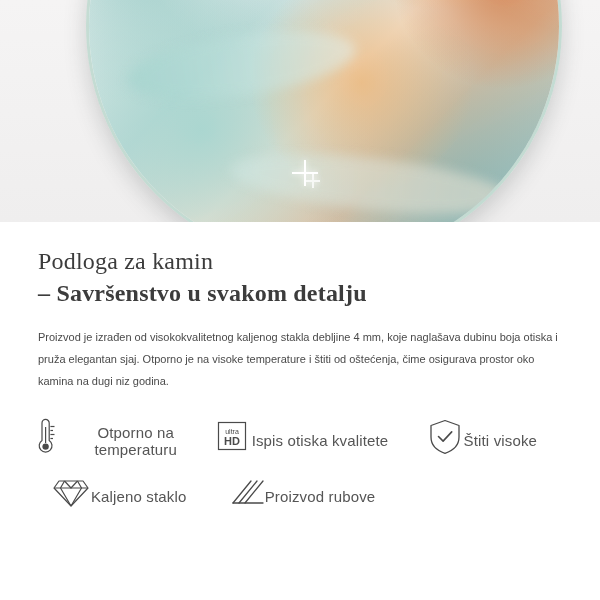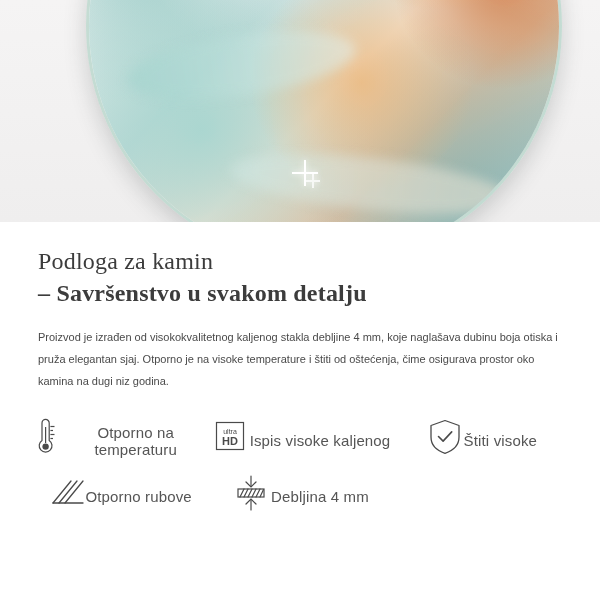--- a/index.html
+++ b/index.html
@@ -190,54 +190,53 @@
     </div>
 
     <div class="feature">
       <div class="feature-icon">
         <svg width="40" height="38" viewBox="0 0 40 38">
           <rect x="6.5" y="4.5" width="27" height="27" fill="none" stroke="#4a4a4a" stroke-width="1.2"></rect>
           <text x="20" y="15.5" text-anchor="middle" font-family="Liberation Sans, sans-serif" font-size="7" fill="#4a4a4a">ultra</text>
           <text x="20" y="27" text-anchor="middle" font-family="Liberation Sans, sans-serif" font-size="11" font-weight="bold" fill="#4a4a4a">HD</text>
         </svg>
       </div>
-      <div class="feature-label">Ispis visoke kaljenog</div>
+      <div class="feature-label">Ispis otiska kvalitete</div>
     </div>
 
     <div class="feature">
       <div class="feature-icon">
         <svg width="38" height="40" viewBox="0 0 38 40">
           <path d="M19 3.5 L33 8.5 V20 c0 8.5 -6.5 13.8 -14 16.3 C11.5 33.8 5 28.5 5 20 V8.5 Z" fill="none" stroke="#4a4a4a" stroke-width="1.3" stroke-linejoin="round"></path>
           <path d="M12.5 19.5 l4.6 4.6 l8.6 -9.2" fill="none" stroke="#4a4a4a" stroke-width="1.6" stroke-linecap="round" stroke-linejoin="round"></path>
         </svg>
       </div>
       <div class="feature-label">Štiti visoke</div>
     </div>
 
+    <div class="feature">
+      <div class="feature-icon">
+        <svg width="40" height="36" viewBox="0 0 40 36" fill="none" stroke="#4a4a4a" stroke-width="1.2" stroke-linejoin="round">
+          <path d="M8 6 H32 L37 13 L20 31 L3 13 Z"></path>
+          <path d="M3 13 H37"></path>
+          <path d="M13.5 6 L9.5 13 L20 31"></path>
+          <path d="M26.5 6 L30.5 13 L20 31"></path>
+          <path d="M13.5 6 L20 13 L26.5 6"></path>
+        </svg>
+      </div>
+      <div class="feature-label">Kaljeno staklo</div>
+    </div>
 
     <div class="feature">
       <div class="feature-icon">
         <svg width="40" height="36" viewBox="0 0 40 36" fill="none" stroke="#4a4a4a" stroke-width="1.3" stroke-linecap="round">
           <path d="M8 28 L26 6"></path>
           <path d="M14 28 L32 6"></path>
           <path d="M20 28 L38 6"></path>
           <path d="M8 28 H38"></path>
         </svg>
       </div>
-      <div class="feature-label">Otporno rubove</div>
-    </div>
-
-    <div class="feature">
-      <div class="feature-icon">
-        <svg width="40" height="40" viewBox="0 0 40 40" fill="none" stroke="#4a4a4a" stroke-width="1.2" stroke-linecap="round">
-          <path d="M20 3 V13"></path>
-          <path d="M15 9 L20 14 L25 9"></path>
-          <rect x="7" y="16" width="26" height="8"></rect>
-          <path d="M9 24 L13 16 M13 24 L17 16 M17 24 L21 16 M21 24 L25 16 M25 24 L29 16 M29 24 L32.5 16.5"></path>
-          <path d="M20 37 V27"></path>
-          <path d="M15 31 L20 26 L25 31"></path>
-        </svg>
-      </div>
-      <div class="feature-label">Debljina 4 mm</div>
-    </div>
+      <div class="feature-label">Proizvod rubove</div>
+    </div>
+
 
   </div>
 </div>
 
 </body></html>

